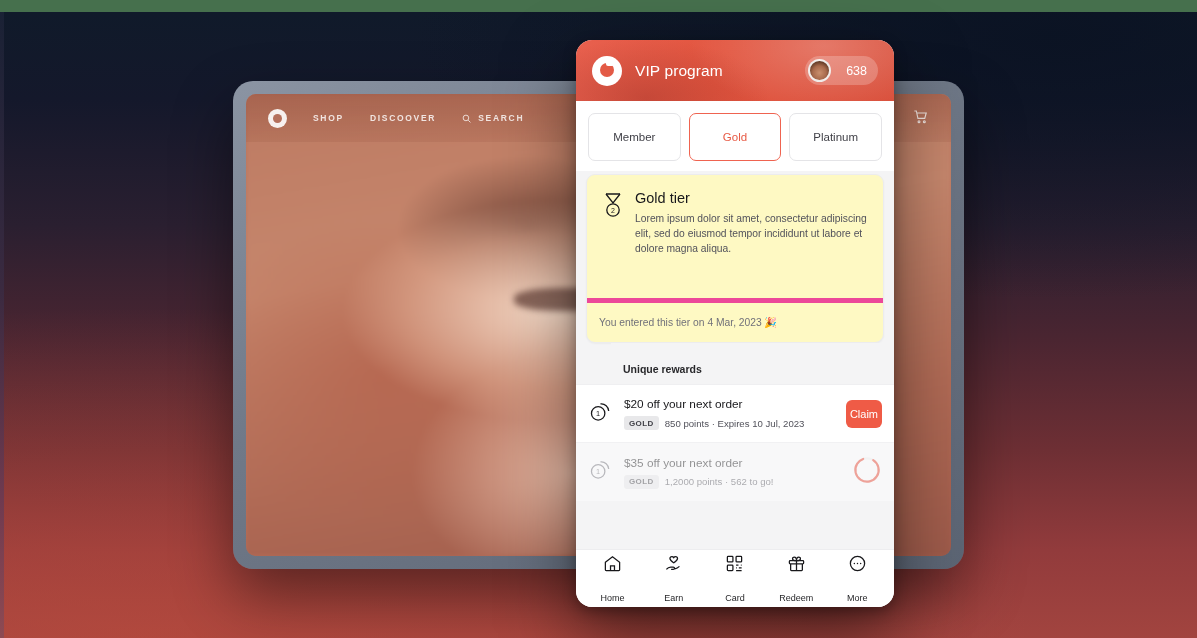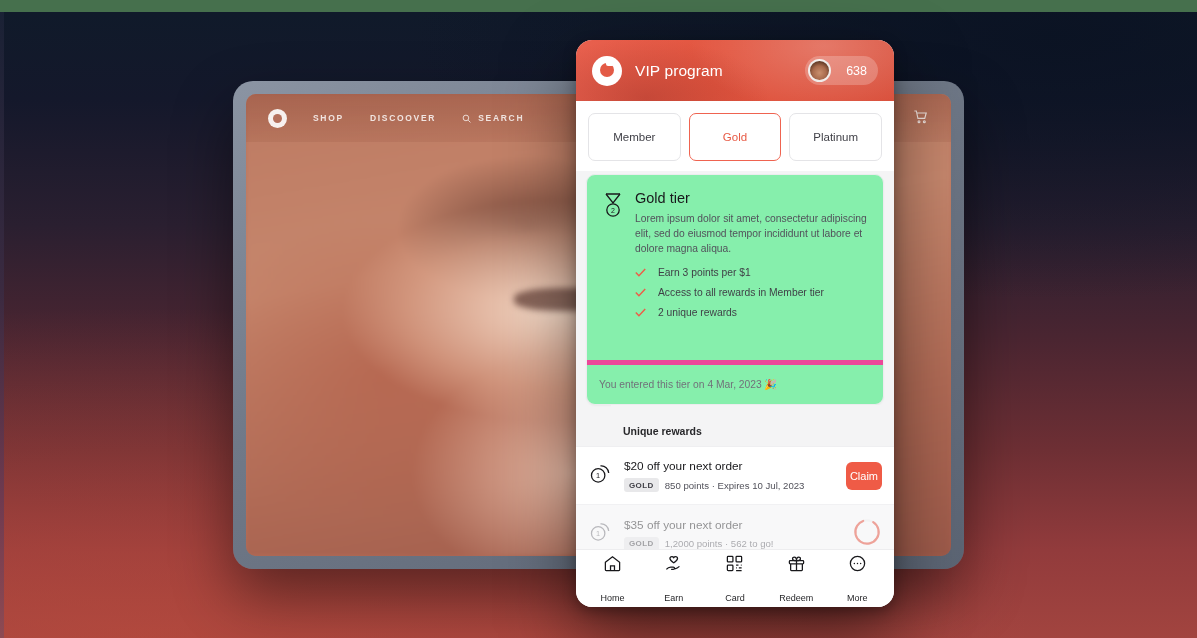--- a/index.html
+++ b/index.html
@@ -143,21 +143,21 @@
   .tab {
     flex: 1; text-align: center;
     border: 1px solid #e4e4e7; border-radius: 7px;
     background: #fff; color: #3f3f46;
     font-size: 11.5px; padding: 17px 0;
     font-family: "Liberation Sans", sans-serif;
   }
   .tab.active { border-color: #ef6350; color: #e85a45; background: #fff; }
 
   .tier-card {
-    margin: 3px 10px 0; background: #86efac;
+    margin: 3px 10px 0; background: #fef9c3;
     border: 1px solid #ececee; border-radius: 9px;
     box-shadow: 0 1px 2px rgba(0,0,0,.04);
   }
   .tier-card-inner { padding: 15px 15px 13px; display: flex; gap: 11px; }
   .medal-icon { flex: none; margin-top: 2px; }
   .tier-name { font-size: 14.5px; color: #18181b; margin-bottom: 5px; }
   .tier-desc { font-size: 10.3px; line-height: 1.47; color: #52525b; }
   .perk-list { margin-top: 11px; display: flex; flex-direction: column; gap: 9px; }
   .perk { display: flex; align-items: center; gap: 12px; }
   .perk-text { font-size: 10.3px; color: #3f3f46; }
@@ -262,40 +262,20 @@
           <svg width="22" height="28" viewBox="0 0 22 28" fill="none" stroke="#18181b" stroke-width="1.3">
             <path d="M4 2 L11 11 L18 2"></path>
             <path d="M4 2 L18 2"></path>
             <circle cx="11" cy="18" r="6.2"></circle>
             <text x="11" y="21" font-size="7" fill="#18181b" stroke="none" text-anchor="middle" font-family="Liberation Sans, sans-serif">2</text>
           </svg>
         </span>
         <div>
           <div class="tier-name">Gold tier</div>
           <div class="tier-desc">Lorem ipsum dolor sit amet, consectetur adipiscing elit, sed do eiusmod tempor incididunt ut labore et dolore magna aliqua.</div>
-          <div class="perk-list">
-            <div class="perk">
-              <svg class="check" width="11" height="9" viewBox="0 0 14 11" fill="none" stroke="#ef5b46" stroke-width="1.8">
-                <path d="M1 5.5 L5 9.5 L13 1"></path>
-              </svg>
-              <span class="perk-text">Earn 3 points per $1</span>
-            </div>
-            <div class="perk">
-              <svg class="check" width="11" height="9" viewBox="0 0 14 11" fill="none" stroke="#ef5b46" stroke-width="1.8">
-                <path d="M1 5.5 L5 9.5 L13 1"></path>
-              </svg>
-              <span class="perk-text">Access to all rewards in Member tier</span>
-            </div>
-            <div class="perk">
-              <svg class="check" width="11" height="9" viewBox="0 0 14 11" fill="none" stroke="#ef5b46" stroke-width="1.8">
-                <path d="M1 5.5 L5 9.5 L13 1"></path>
-              </svg>
-              <span class="perk-text">2 unique rewards</span>
-            </div>
-          </div>
         </div>
       </div>
       <div class="tier-card-footer">You entered this tier on 4 Mar, 2023 🎉</div>
     </div>
 
     <div class="rewards-title">Unique rewards</div>
 
     <div class="reward-row">
       <span class="coin-icon">
         <svg width="24" height="22" viewBox="0 0 26 24" fill="none" stroke="#18181b" stroke-width="1.4">

